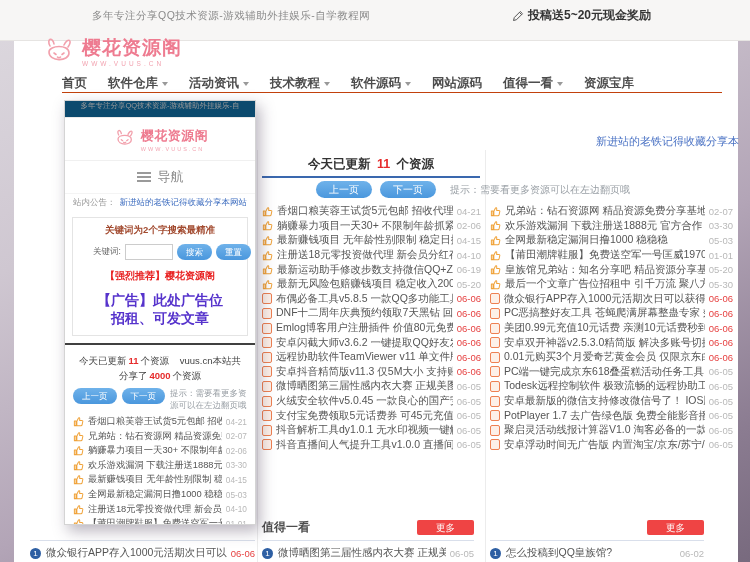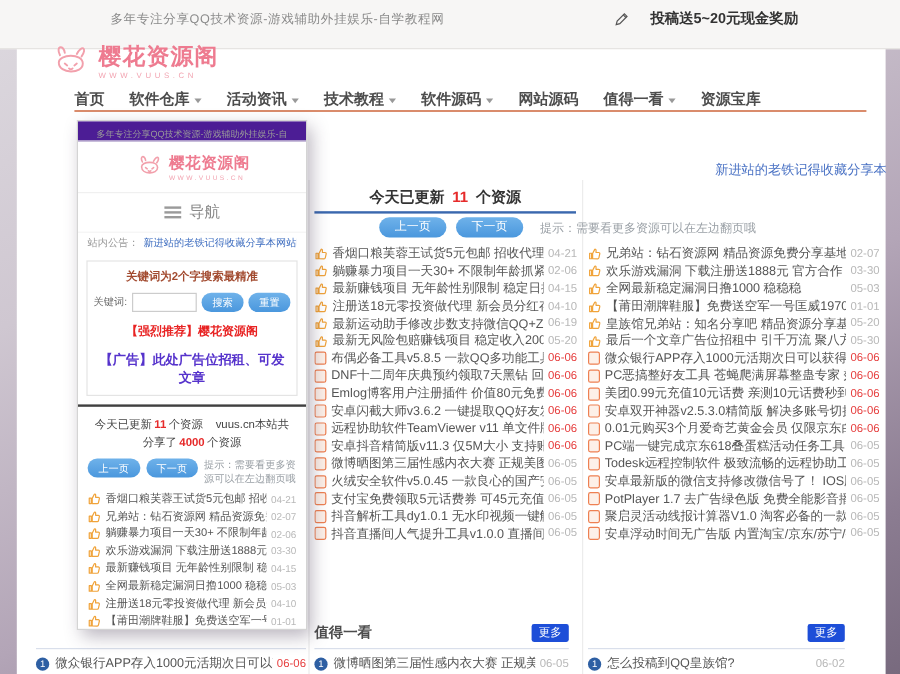--- a/index.html
+++ b/index.html
@@ -7,21 +7,21 @@
     width:750px;height:562px;overflow:hidden;
     font-family:"Liberation Sans","DejaVu Sans",sans-serif;
     background:linear-gradient(155deg,#ddd9df 0%,#cfc7d1 30%,#b3a5b7 60%,#8b7c91 85%,#786a7e 100%);
     position:relative;
   }
   .stage{position:absolute;left:0;top:0;width:750px;height:562px;}
 
   
   .topbar{position:absolute;left:0;top:0;width:750px;height:41px;background:#f7f6f5;border-bottom:1px solid #e6e4e2;box-sizing:border-box;}
   .topbar .desc{position:absolute;left:92px;top:9px;font-size:10.5px;color:#8a8a8a;letter-spacing:.5px;}
-  .topbar .submit{position:absolute;left:512px;top:7px;font-size:12px;font-weight:bold;color:#333;display:flex;align-items:center;gap:18px;}
+  .topbar .submit{position:absolute;left:512px;top:7px;font-size:12px;font-weight:bold;color:#333;display:flex;align-items:center;gap:4px;}
 
   
   .sheet{position:absolute;left:14px;top:33px;width:724px;height:529px;background:#ffffff;}
 
   
   .logo{position:absolute;left:40px;top:36px;display:flex;align-items:center;gap:6px;}
   .logo .wordmark .t{font-size:19px;font-weight:bold;color:#ee7b90;letter-spacing:1px;line-height:20px;}
   .logo .wordmark .u{font-size:6.5px;color:#f2a4b1;letter-spacing:3px;margin-top:2px;}
   .nav{position:absolute;left:62px;top:64px;width:660px;height:29px;display:flex;align-items:flex-end;gap:21px;border-bottom:1px solid #c2410c;box-sizing:border-box;}
   .nav .nav-item{font-size:12.5px;color:#4d4d4d;font-weight:600;display:flex;align-items:center;gap:4px;cursor:pointer;white-space:nowrap;}
@@ -51,48 +51,48 @@
   .ic{flex:none;margin-right:4px;display:inline-flex;}
   .doc-ic{width:8px;height:9px;border:1.5px solid #ee8052;border-radius:2px;background:#fdf0e8;}
 
   
   .vline{position:absolute;top:150px;bottom:0;width:1px;background:#ececec;}
 
   
   .bblock{position:absolute;top:514px;height:48px;}
   .bblock .bhead{height:26px;display:flex;align-items:center;justify-content:space-between;border-bottom:1px solid #d9dfeb;}
   .bblock .btitle{font-size:12px;font-weight:bold;color:#4d4d4d;}
-  .more-btn{background:#1d4ed8;color:#fff;font-size:9.5px;padding:2px 6px;border:none;border-radius:2px;cursor:pointer;font-family:inherit;line-height:11px;}
+  .more-btn{background:#ef4444;color:#fff;font-size:9.5px;padding:2px 19px;border:none;border-radius:2px;cursor:pointer;font-family:inherit;line-height:11px;}
   .bitem{display:flex;align-items:center;height:20px;margin-top:2px;}
   .numbadge{flex:none;width:11px;height:11px;border-radius:50%;background:#2e5fa3;color:#fff;font-size:8px;line-height:11px;text-align:center;margin-right:5px;}
   .bitem .ttl{flex:1;font-size:10.5px;color:#555;white-space:nowrap;overflow:hidden;cursor:pointer;}
   .bitem .dt{font-size:9.5px;color:#b8b8b8;margin-left:4px;}
   .bitem.hot .dt{color:#e64040;}
 
   
   .popup{position:absolute;left:64px;top:100px;width:190px;height:423px;background:#fff;border:1px solid #d4d4d4;box-shadow:4px 6px 14px rgba(55,40,70,.35);overflow:hidden;z-index:5;}
-  .p-topbar{height:16px;background:#4c1d95;border-bottom:1px solid #ebebeb;display:flex;align-items:flex-end;justify-content:center;}
+  .p-topbar{height:16px;background:#0c4a6e;border-bottom:1px solid #ebebeb;display:flex;align-items:flex-start;justify-content:center;}
   .p-topbar span{font-size:7.5px;color:#999;white-space:nowrap;overflow:hidden;}
   .p-logo{height:42px;display:flex;align-items:center;justify-content:center;gap:5px;border-bottom:1px solid #f0f0f0;}
   .p-logo .t{font-size:13px;font-weight:bold;color:#ee7b90;letter-spacing:.5px;}
   .p-logo .u{font-size:5.5px;color:#f2a4b1;letter-spacing:2px;margin-top:1px;}
   .p-nav{height:32px;display:flex;align-items:center;justify-content:center;gap:7px;color:#8a8a8a;font-size:13px;border-bottom:1px solid #f4f4f4;cursor:pointer;}
   .menu-ic{display:inline-flex;flex-direction:column;gap:2.5px;}
   .menu-ic i{width:14px;height:1.6px;background:#9a9a9a;display:block;}
   .p-ann{height:18px;display:flex;align-items:center;padding:0 8px;white-space:nowrap;overflow:hidden;}
   .p-ann .lab{font-size:8.5px;color:#999;margin-right:4px;flex:none;}
   .p-ann .txt{font-size:8.5px;color:#3f6ec0;overflow:hidden;cursor:pointer;}
-  .p-search{margin:5px 7px 0;border:1px solid #e4e4e4;padding:6px 5px 7px;}
+  .p-search{margin:5px 7px 0;border:1px solid #e4e4e4;padding:6px 20px 7px;}
   .p-search .tip{text-align:center;font-size:9.5px;font-weight:bold;color:#a24a2f;}
   .p-search .srow{display:flex;align-items:center;gap:4px;margin-top:7px;}
   .p-search .srow .lab{font-size:8.5px;color:#666;flex:none;}
   .p-search input{flex:1;width:40px;height:14px;border:1px solid #ccc;font-size:9px;padding:0 3px;font-family:inherit;}
   .p-search .pill{font-size:8.5px;padding:2.5px 9px;flex:none;}
   .p-search .promo{text-align:center;font-size:10px;font-weight:bold;color:#e82222;margin-top:9px;}
-  .p-search .ad{text-align:center;font-size:11px;font-weight:bold;color:#5633cc;margin-top:9px;}
+  .p-search .ad{text-align:center;font-size:14px;font-weight:bold;color:#5633cc;margin-top:9px;}
   .p-stats{border-top:2px solid #404040;margin-top:7px;padding:8px 10px 2px;text-align:center;font-size:9.5px;color:#444;line-height:1.6;}
   .p-stats .num{color:#e62b2b;font-weight:bold;margin:0 2px;}
   .p-page{margin:3px 8px 1px;display:flex;align-items:flex-start;gap:5px;}
   .p-page .pill{font-size:8.5px;padding:2.5px 9px;flex:none;}
   .p-page .hint{font-size:8.5px;color:#9aa0a6;line-height:1.35;}
   .p-list{margin:3px 8px 0;}
   .p-list .row{height:14.6px;}
   .p-list .row .ttl{font-size:9.3px;}
   .p-list .row .dt{font-size:8.3px;}
 </style>

